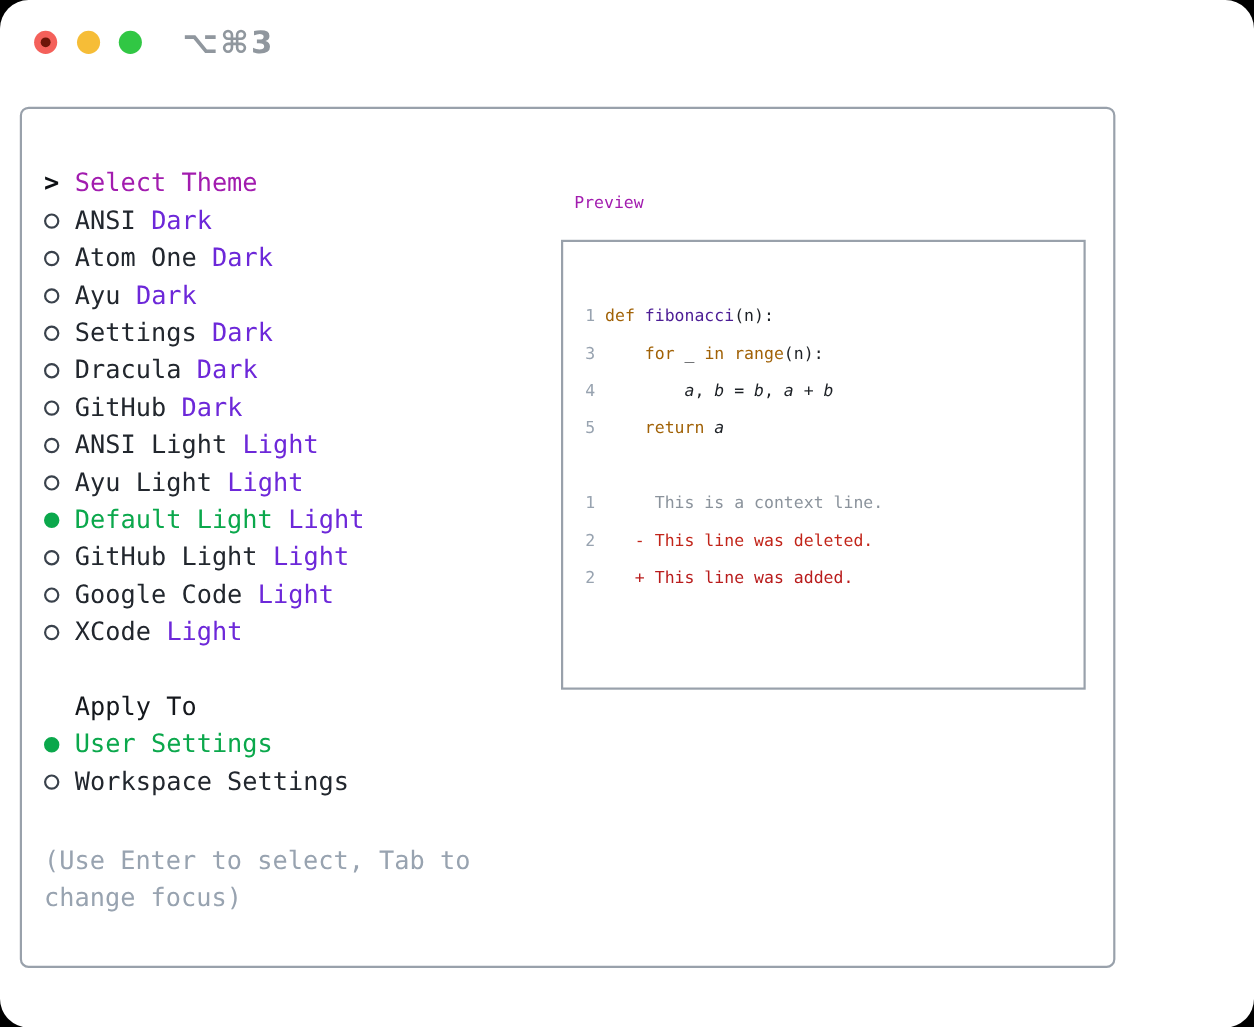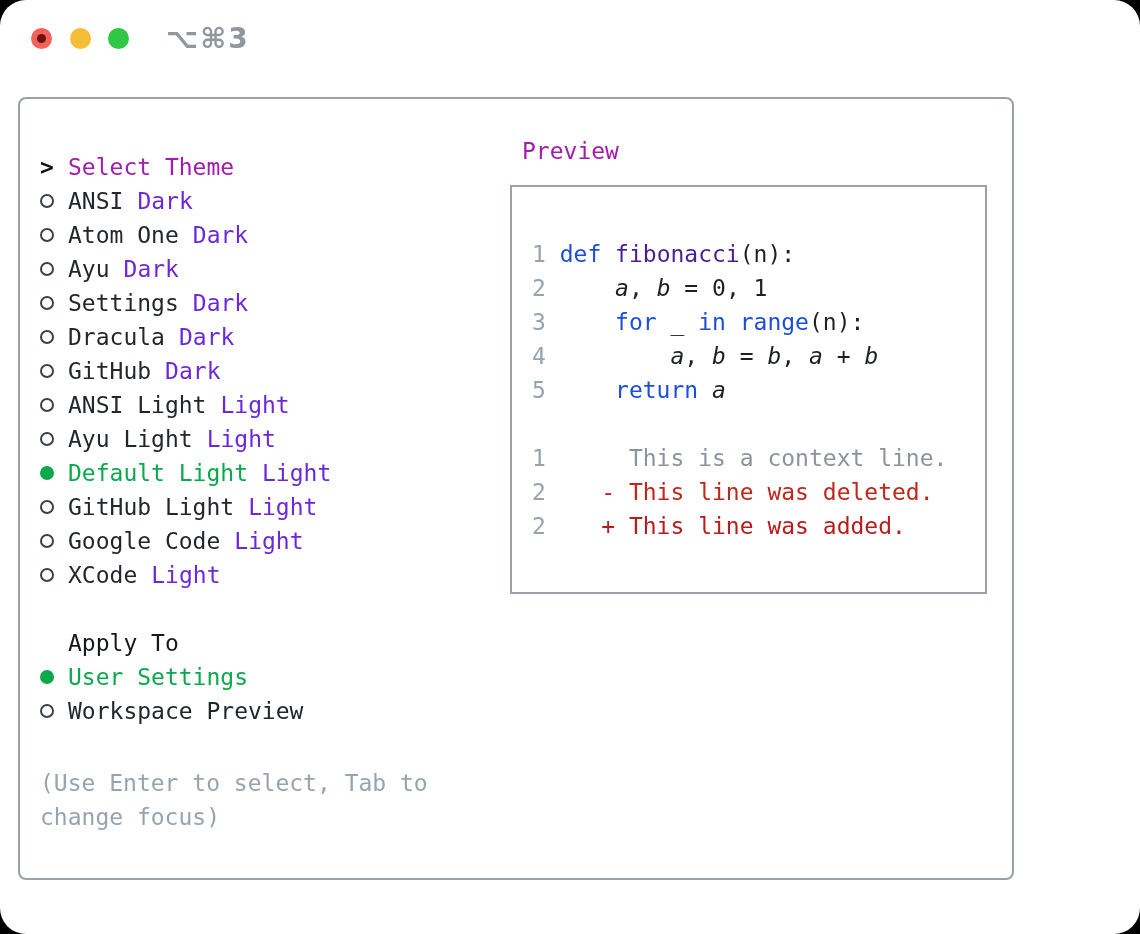--- a/index.html
+++ b/index.html
@@ -26,28 +26,28 @@
   .selected .radio{background:#0ba84c;border-color:#0ba84c;}
   .arrow{font-weight:bold;color:#0c0f13;}
   .hdr{font-weight:normal;color:#a21caf;}
   .hdr2{color:#15181d;}
   .opt-name{color:#22272e;}
   .selected .opt-name{color:#0ba84c;}
   .opt-variant{color:#6d28d9;margin-left:14px;}
   .spacer{height:34px;}
   .help{margin-top:4px;color:#98a3b0;width:430px;white-space:normal;}
   
-  .right-col{position:absolute;left:484px;top:35px;font-size:23px;line-height:34px;}
+  .right-col{position:absolute;left:484px;top:68px;font-size:15px;line-height:34px;}
   .preview-title{height:34px;padding-left:18px;display:flex;align-items:center;}
   .preview-box{margin-left:6px;margin-top:17px;width:477px;height:409px;
     box-sizing:border-box;border:2px solid #99a1ab;background:#fff;
     padding:50px 0 0 20px;overflow:hidden;}
   .cline{height:34px;white-space:pre;}
   .lnum{display:inline-block;width:1ch;text-align:right;color:#98a3b0;margin-right:1ch;}
-  .kw{color:#1d4ed8;}
+  .kw{color:#a16207;}
   .fn{color:#4c1d95;}
   .pl{color:#1d2126;}
   .var{color:#1d2126;font-style:italic;}
   .context{color:#8b939c;}
   .deleted{color:#c2251a;}
   .added{color:#b91c1c;text-align:center;}
 </style>
 </head>
 <body>
 
@@ -85,36 +85,35 @@
 
       <div class="spacer"></div>
 
       <div class="row">
         <span class="marker"></span>
         <span class="hdr2">Apply To</span>
       </div>
 
       <div>
           <div class="row selected"><span class="marker"><span class="radio"></span></span><span class="opt-name">User Settings</span></div>
-          <div class="row"><span class="marker"><span class="radio"></span></span><span class="opt-name">Workspace Preview</span></div>
+          <div class="row"><span class="marker"><span class="radio"></span></span><span class="opt-name">Workspace Settings</span></div>
         </div>
 
       <div class="spacer"></div>
 
       <div class="help">(Use Enter to select, Tab to change focus)</div>
     </div>
 
     <div class="right-col">
       <div class="preview-title">
         <span class="hdr">Preview</span>
       </div>
       <div class="preview-box">
         <div>
             <div class="cline"><span class="lnum">1</span><span class="kw">def</span><span class="pl"> </span><span class="fn">fibonacci</span><span class="pl">(n):</span></div>
-            <div class="cline"><span class="lnum">2</span><span class="pl">    </span><span class="var">a</span><span class="pl">, </span><span class="var">b</span><span class="pl"> = 0, 1</span></div>
             <div class="cline"><span class="lnum">3</span><span class="pl">    </span><span class="kw">for</span><span class="pl"> _ </span><span class="kw">in</span><span class="pl"> </span><span class="kw">range</span><span class="pl">(n):</span></div>
             <div class="cline"><span class="lnum">4</span><span class="pl">        </span><span class="var">a</span><span class="pl">, </span><span class="var">b</span><span class="pl"> = </span><span class="var">b</span><span class="pl">, </span><span class="var">a</span><span class="pl"> + </span><span class="var">b</span></div>
             <div class="cline"><span class="lnum">5</span><span class="pl">    </span><span class="kw">return</span><span class="pl"> </span><span class="var">a</span></div>
             <div class="cline"></div>
             <div class="cline"><span class="lnum">1</span><span class="context">     This is a context line.</span></div>
             <div class="cline"><span class="lnum">2</span><span class="deleted">   - This line was deleted.</span></div>
             <div class="cline"><span class="lnum">2</span><span class="added">   + This line was added.</span></div>
           </div>
       </div>
     </div>

